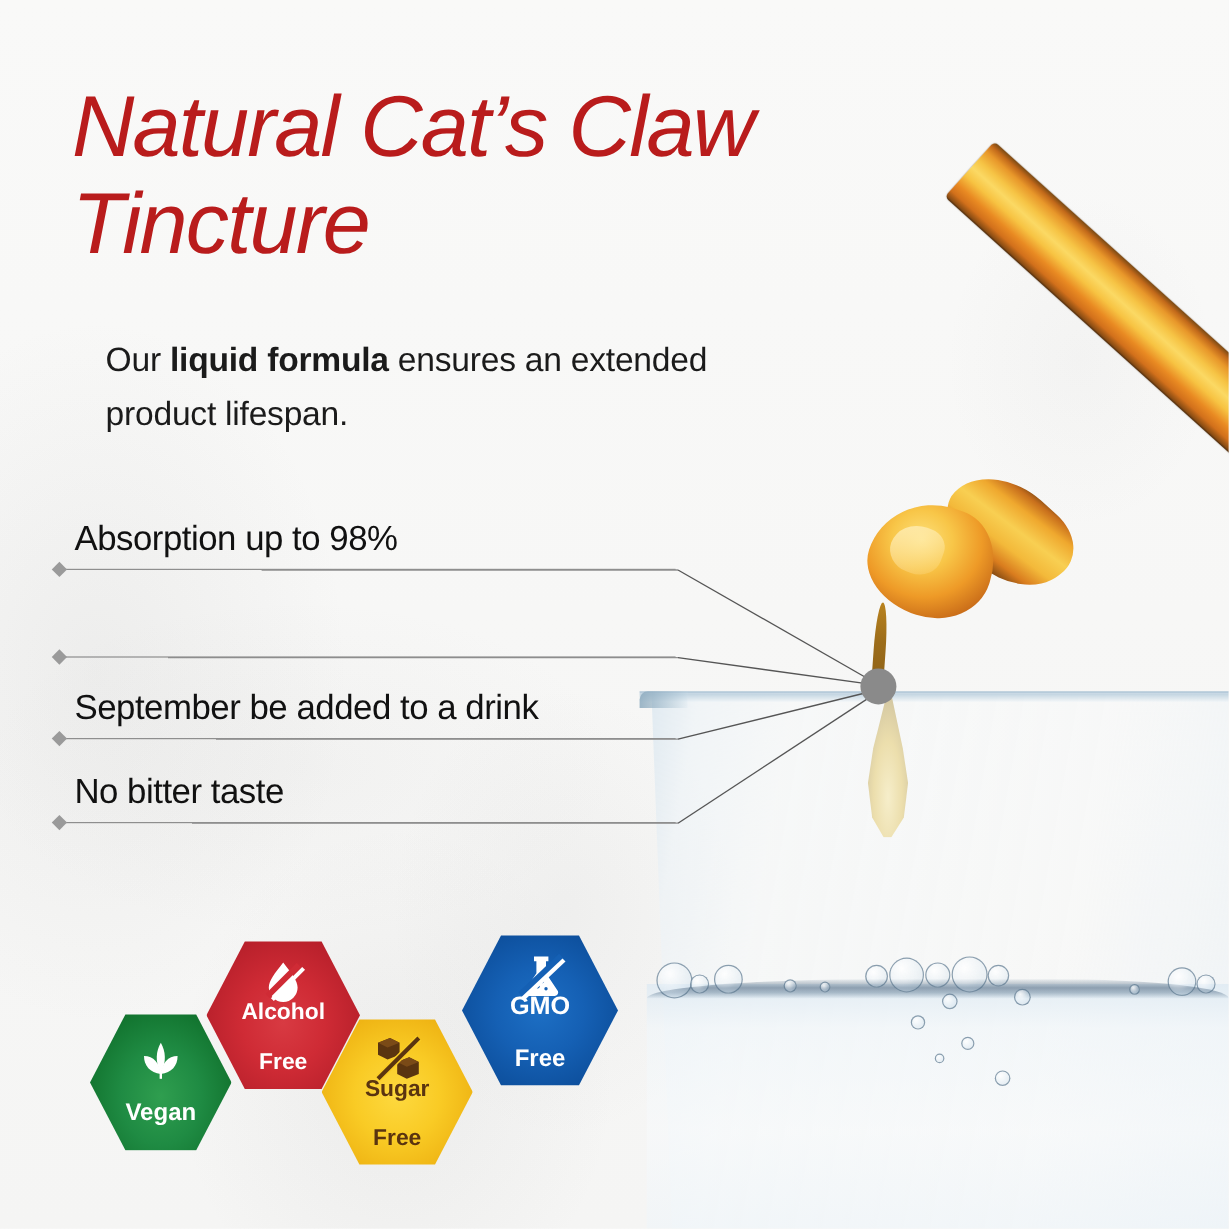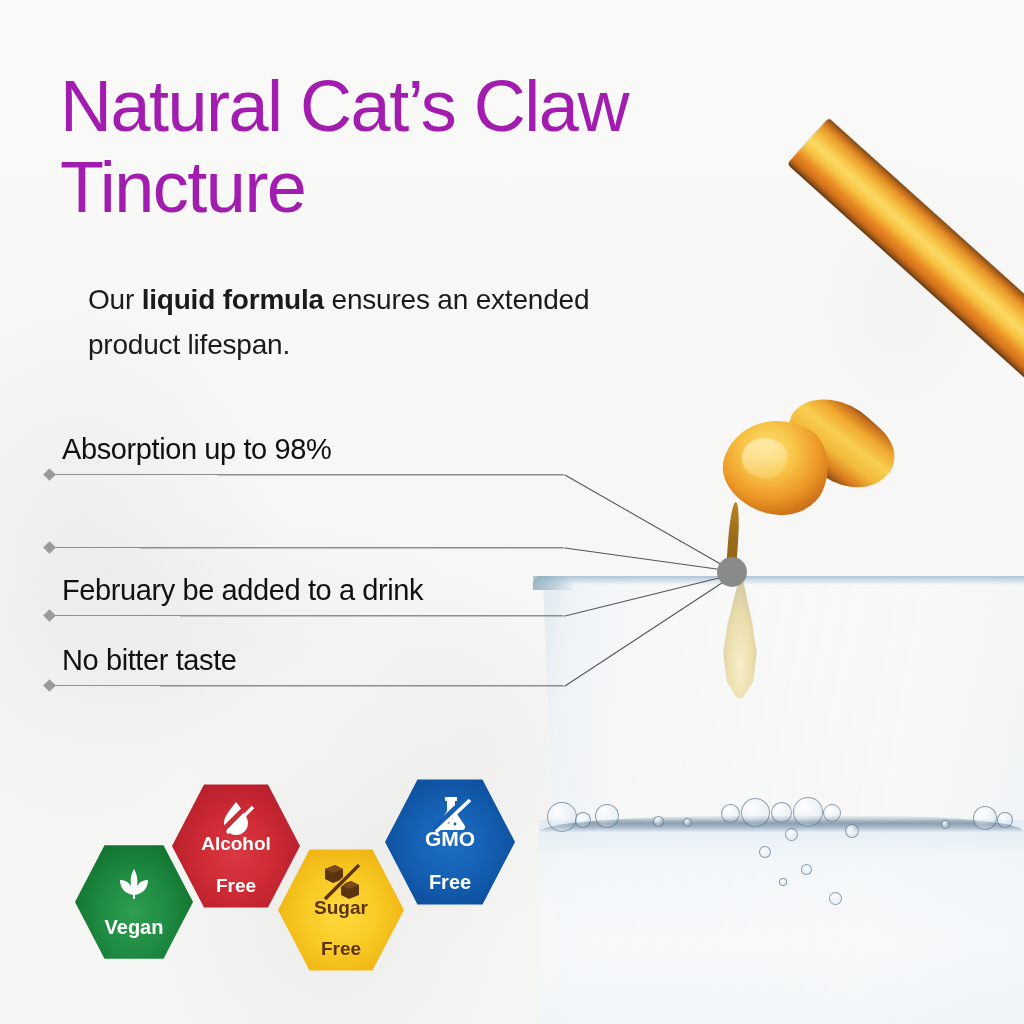--- a/index.html
+++ b/index.html
@@ -101,21 +101,21 @@
     position:absolute; left:718px; top:578px; width:44px; height:120px;
     background:radial-gradient(ellipse at 50% 72%, #f6edc6 0%, #ebdca6 38%, #cfc29a 70%, #a9a294 100%);
     border-radius:48% 48% 50% 50% / 72% 72% 36% 36%;
     clip-path: polygon(48% 0, 56% 0, 78% 38%, 88% 62%, 80% 86%, 56% 100%, 42% 100%, 20% 86%, 12% 62%, 22% 38%);
     opacity:.92;
   }
 
   
   .headline {
     position:absolute; left:60px; top:66px; width:720px;
-    font-size:72px; line-height:81px; font-weight:400; color:#a21caf; letter-spacing:-1.5px;
+    font-size:72px; line-height:81px; font-weight:400; color:#b91c1c; letter-spacing:-1.5px;font-style:italic;
   }
   .subhead {
     position:absolute; left:60px; top:277px; width:560px;
     font-size:28px; line-height:45px; font-weight:400; color:#1b1b1b; letter-spacing:-.2px;margin-left:28px;
   }
   .subhead b { font-weight:700; }
 
   
   .features { position:absolute; left:0; top:0; width:560px; }
   .feature { position:absolute; left:45px; width:505px; }
@@ -144,21 +144,21 @@
   }
   .badge .b-icon { position:absolute; left:0; right:0; display:flex; justify-content:center; }
   .badge .b-label {
     position:relative; font-weight:700; line-height:1.0; z-index:2;
   }
 
   .badge-vegan  { left:75px;  top:843px; width:118px; height:118px;
     background:radial-gradient(ellipse at 50% 60%, #2f9e4f 0%, #1f8b43 40%, #12742f 75%, #0c5f27 100%); }
   .badge-alcohol{ left:172px; top:782px; width:128px; height:128px;
     background:radial-gradient(ellipse at 50% 55%, #d83a42 0%, #cf2b35 38%, #b8202b 75%, #9d1a24 100%); }
-  .badge-sugar  { left:278px; top:847px; width:126px; height:126px;
+  .badge-sugar  { left:268px; top:847px; width:126px; height:126px;
     background:radial-gradient(ellipse at 50% 52%, #fdd93f 0%, #f9cb25 40%, #eeb212 78%, #d59a0c 100%); }
   .badge-gmo    { left:385px; top:777px; width:130px; height:130px;
     background:radial-gradient(ellipse at 50% 50%, #1d6fc4 0%, #1560b4 40%, #0d4f9c 78%, #0a3f7e 100%); }
 </style>
 </head>
 <body>
 
 <div id="stage">
 
   <div class="bg-texture"></div>
@@ -226,21 +226,21 @@
     <div class="feature" style="top:430px; height:45px;">
       <span class="f-text">Absorption up to 98%</span>
       <span class="f-rule" style="width:510px;"></span>
       <span class="f-dot"></span>
     </div>
     <div class="feature" style="top:503px; height:45px;">
       <span class="f-rule" style="width:510px;"></span>
       <span class="f-dot"></span>
     </div>
     <div class="feature" style="top:571px; height:45px;">
-      <span class="f-text">February be added to a drink</span>
+      <span class="f-text">September be added to a drink</span>
       <span class="f-rule" style="width:510px;"></span>
       <span class="f-dot"></span>
     </div>
     <div class="feature" style="top:641px; height:45px;text-align:center;">
       <span class="f-text">No bitter taste</span>
       <span class="f-rule" style="width:510px;"></span>
       <span class="f-dot"></span>
     </div>
   </div>
 

